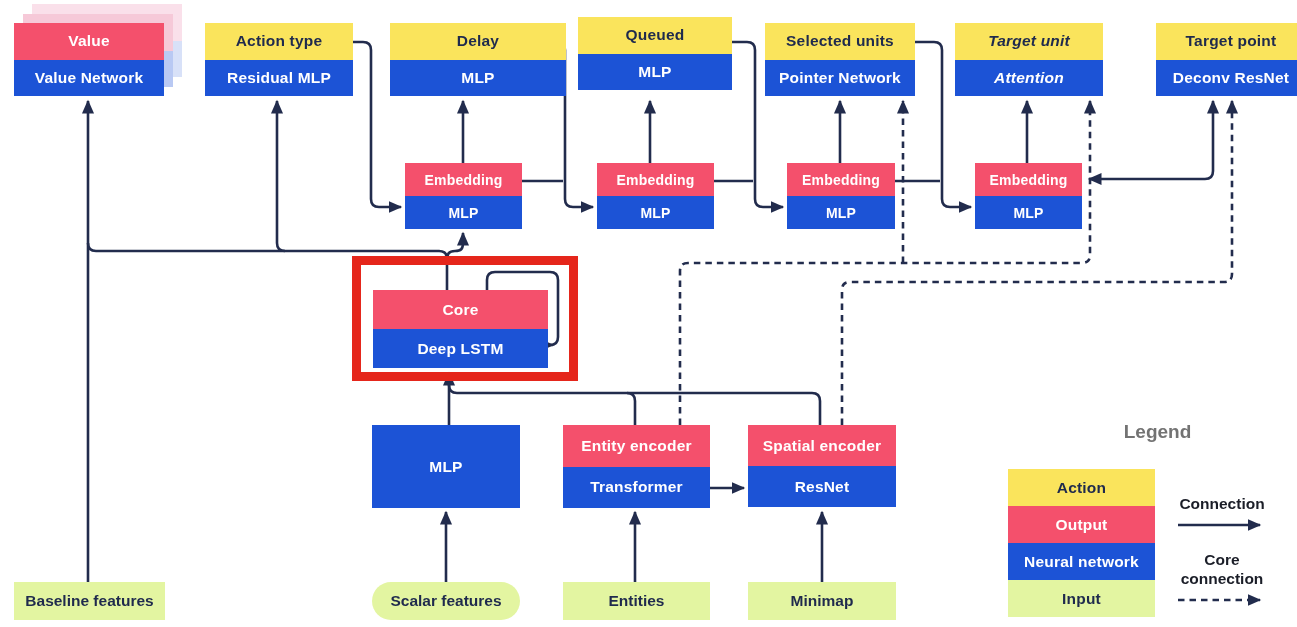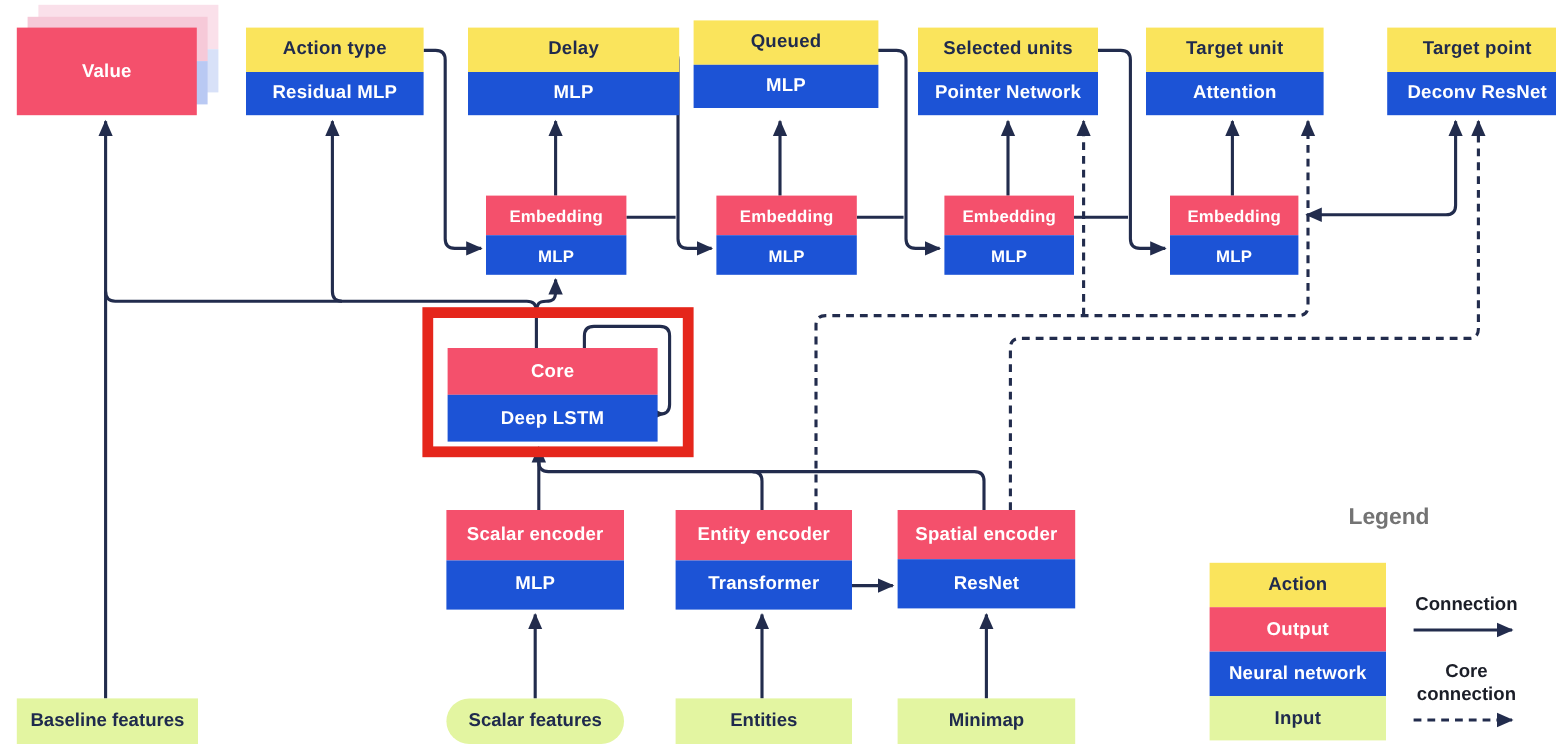--- a/index.html
+++ b/index.html
@@ -76,38 +76,39 @@
     <g fill="none" stroke="#222C4D" stroke-width="2.6" stroke-dasharray="6.5 5">
       <path d="M680,425 V271 Q680,263 688,263 H1082 Q1090,263 1090,255 V101" marker-end="url(#arr)"></path>
       <path d="M903,263 V101" marker-end="url(#arr)"></path>
       <path d="M842,425 V290 Q842,282 850,282 H1224 Q1232,282 1232,274 V101" marker-end="url(#arr)"></path>
       <path d="M1178,600 H1260" marker-end="url(#arr)"></path>
     </g>
   </svg>
 
   <div class="block" style="left:14px;top:23px;width:150px;height:73px;">
     <div class="cell pink">Value</div>
+    <div class="cell blue">Value Network</div>
   </div>
   <div class="block" style="left:205px;top:23px;width:148px;height:73px;">
     <div class="cell yellow">Action type</div>
     <div class="cell blue">Residual MLP</div>
   </div>
   <div class="block" style="left:390px;top:23px;width:176px;height:73px;">
     <div class="cell yellow">Delay</div>
     <div class="cell blue">MLP</div>
   </div>
   <div class="block" style="left:578px;top:17px;width:154px;height:73px;">
     <div class="cell yellow">Queued</div>
     <div class="cell blue">MLP</div>
   </div>
   <div class="block" style="left:765px;top:23px;width:150px;height:73px;">
     <div class="cell yellow">Selected units</div>
     <div class="cell blue">Pointer Network</div>
   </div>
-  <div class="block" style="left:955px;top:23px;width:148px;height:73px;">
+  <div class="block" style="left:955px;top:23px;width:148px;height:73px;font-style:italic;">
     <div class="cell yellow">Target unit</div>
     <div class="cell blue">Attention</div>
   </div>
   <div class="block" style="left:1140px;top:23px;width:150px;height:73px;padding-left:16px;">
     <div class="cell yellow">Target point</div>
     <div class="cell blue">Deconv ResNet</div>
   </div>
 
   <div class="block" style="left:405px;top:163px;width:117px;height:66px;">
     <div class="cell sm pink">Embedding</div>
@@ -125,21 +126,20 @@
     <div class="cell sm pink">Embedding</div>
     <div class="cell sm blue">MLP</div>
   </div>
 
   <div class="block" style="left:373px;top:290px;width:175px;height:78px;">
     <div class="cell pink">Core</div>
     <div class="cell blue">Deep LSTM</div>
   </div>
 
   <div class="block" style="left:372px;top:425px;width:148px;height:83px;">
-    <div class="cell pink">Scalar encoder</div>
     <div class="cell blue">MLP</div>
   </div>
   <div class="block" style="left:563px;top:425px;width:147px;height:83px;">
     <div class="cell pink">Entity encoder</div>
     <div class="cell blue">Transformer</div>
   </div>
   <div class="block" style="left:748px;top:425px;width:148px;height:82px;">
     <div class="cell pink">Spatial encoder</div>
     <div class="cell blue">ResNet</div>
   </div>

